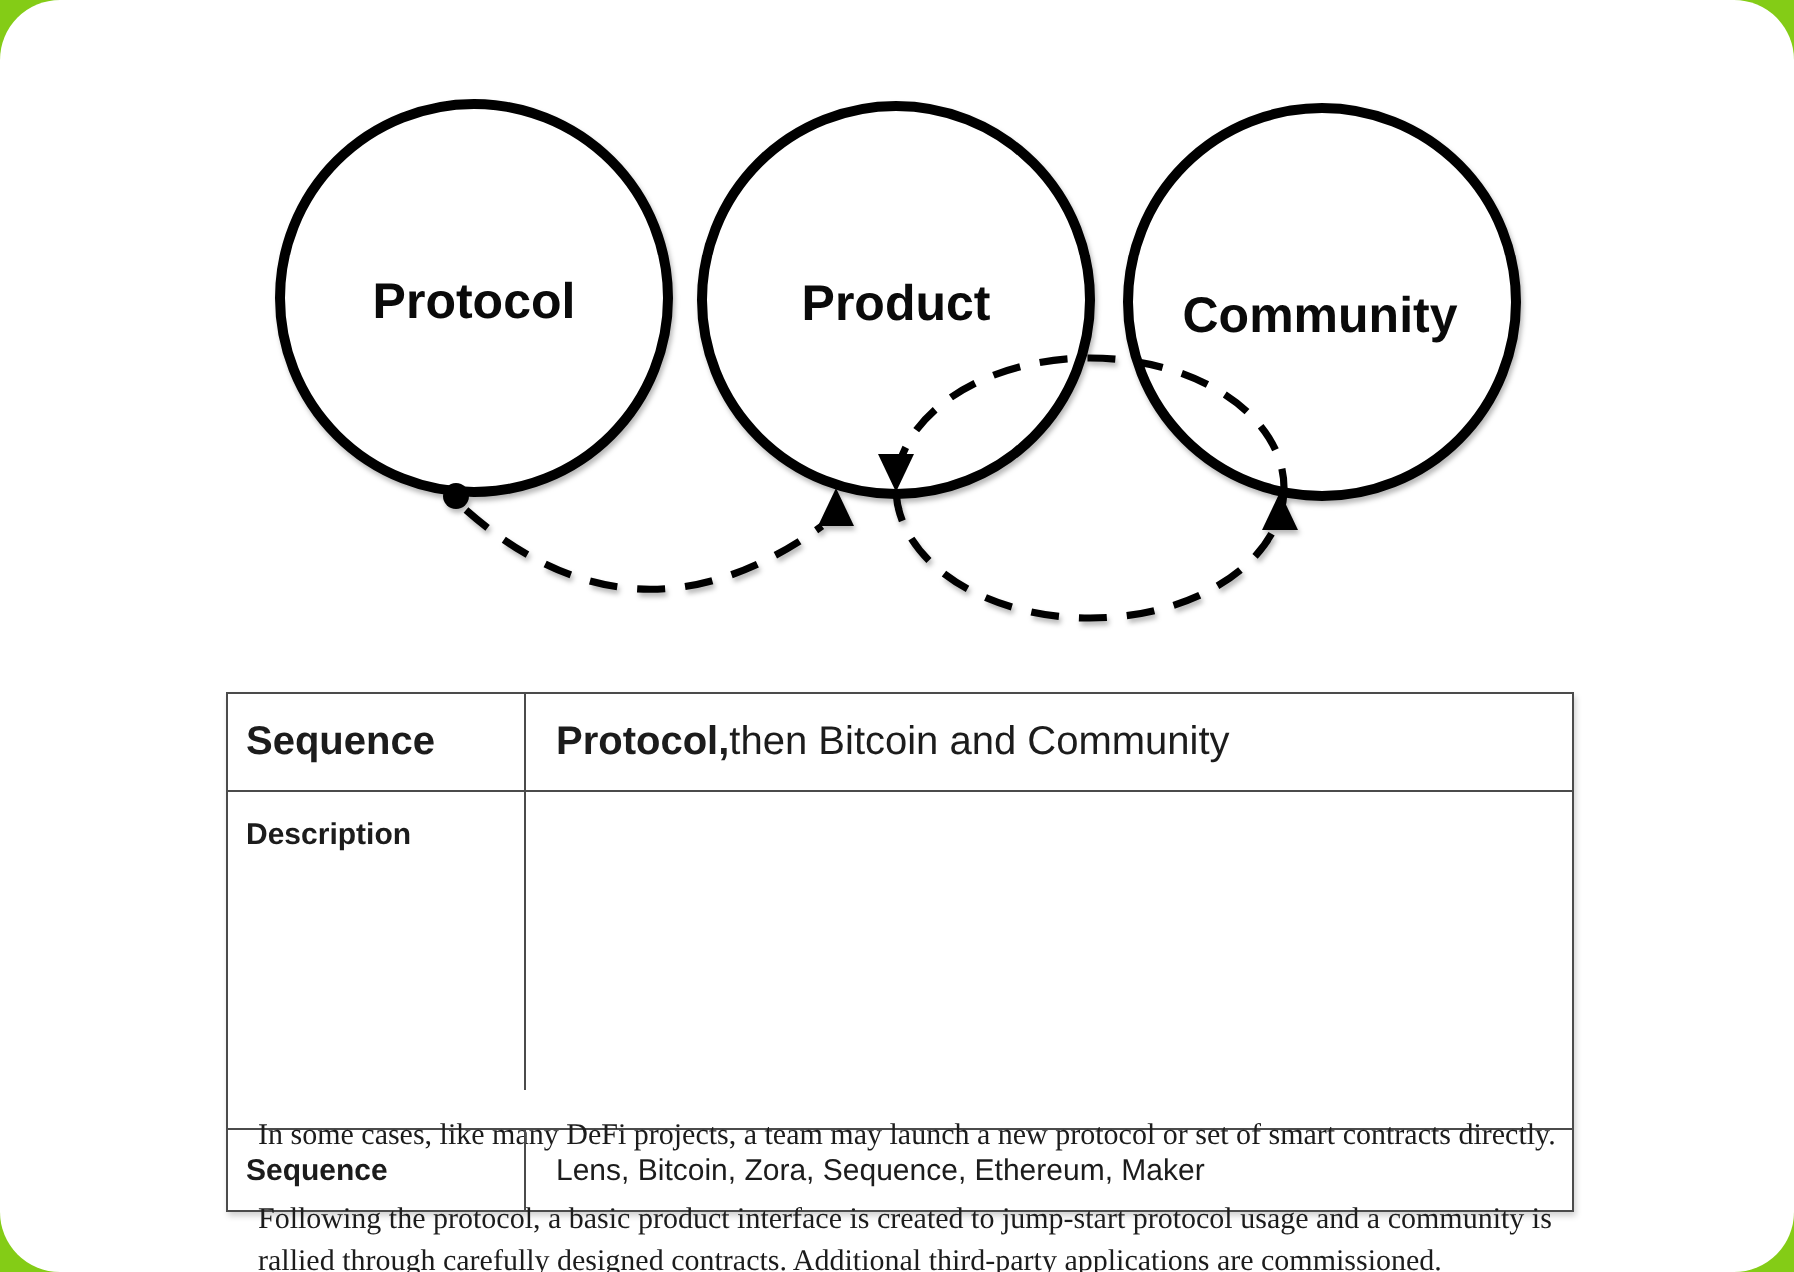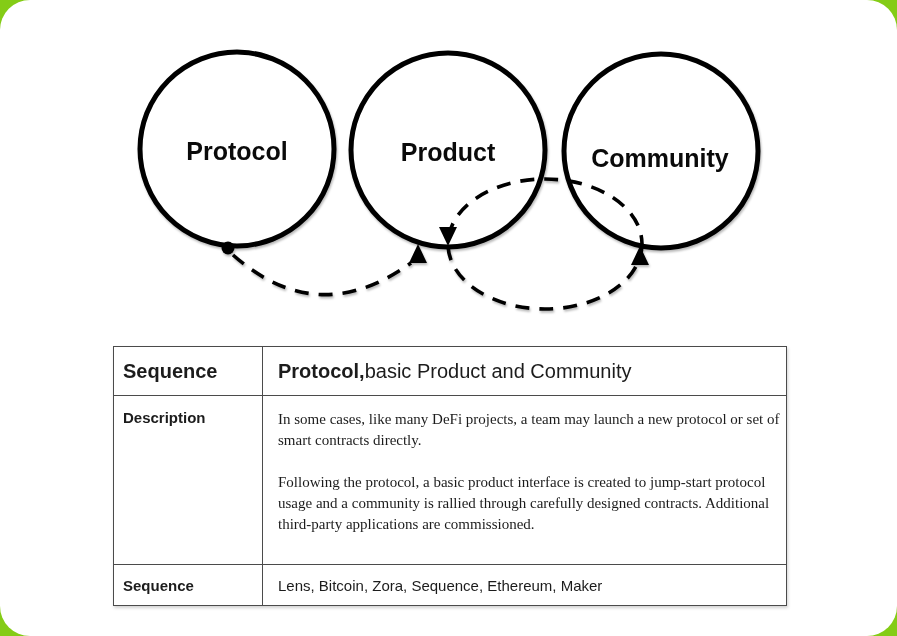--- a/index.html
+++ b/index.html
@@ -47,21 +47,21 @@
     border-right: 1px solid #4b4b4b;
     font-weight: bold;
     padding-left: 9px;
   }
   .cell.value { flex: 1; padding-left: 15px; }
   .lg { font-size: 20px; }
   .sm { font-size: 15px; }
   .b { font-weight: bold; }
   .row-sequence { height: 48px; }
   .row-sequence .cell { display: flex; align-items: center; height: 48px; }
-  .row-description { height: 168px; }
+  .row-description { height: 168px; flex-direction: column; }
   .row-description .cell { padding-top: 13px; height: 168px; }
   .row-description p { margin: 0; line-height: 21px; font-family: Liberation Serif, serif; }
   .row-description p + p { margin-top: 21px; }
   .row-examples { height: 40px; }
   .row-examples .cell { display: flex; align-items: center; height: 40px; }
 </style>
 </head>
 <body>
 
 <div class="page">
@@ -86,21 +86,21 @@
       <polygon class="solidfill" points="418,244 409,263 427,263"></polygon>
       <polygon class="solidfill" points="448,246 439,227 457,227"></polygon>
       <polygon class="solidfill" points="640,246 631,265 649,265"></polygon>
     </svg>
 
     <div class="seq-table">
       <div class="row row-sequence">
         <div class="cell label lg">Sequence</div>
         <div class="cell value lg">
             <span class="b">Protocol,</span>
-            <span> basic Product and Community</span>
+            <span> then Bitcoin and Community</span>
           </div>
       </div>
       <div class="row row-description">
         <div class="cell label sm">Description</div>
         <div class="cell value sm">
           <p>In some cases, like many DeFi projects, a team may launch a new protocol or set of smart contracts directly.</p>
           <p>Following the protocol, a basic product interface is created to jump-start protocol usage and a community is rallied through carefully designed contracts. Additional third-party applications are commissioned.</p>
         </div>
       </div>
       <div class="row row-examples">

